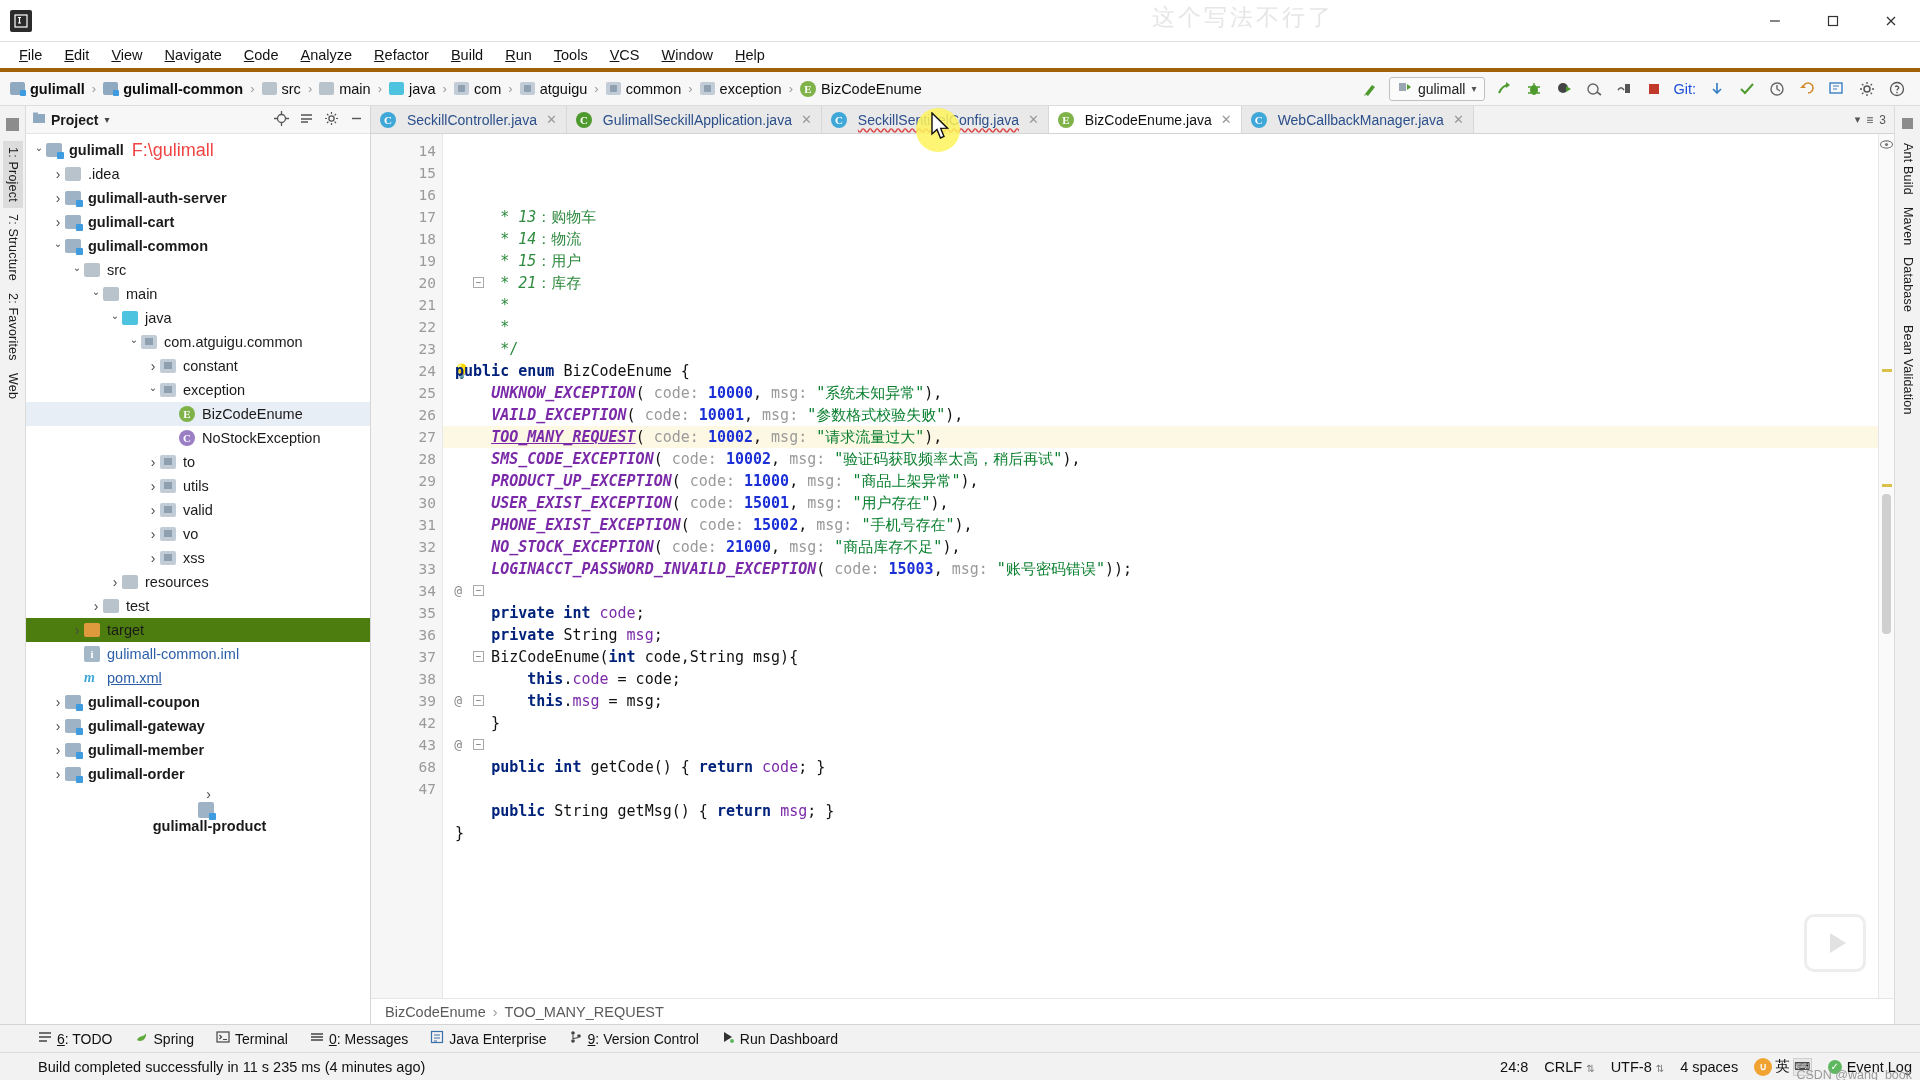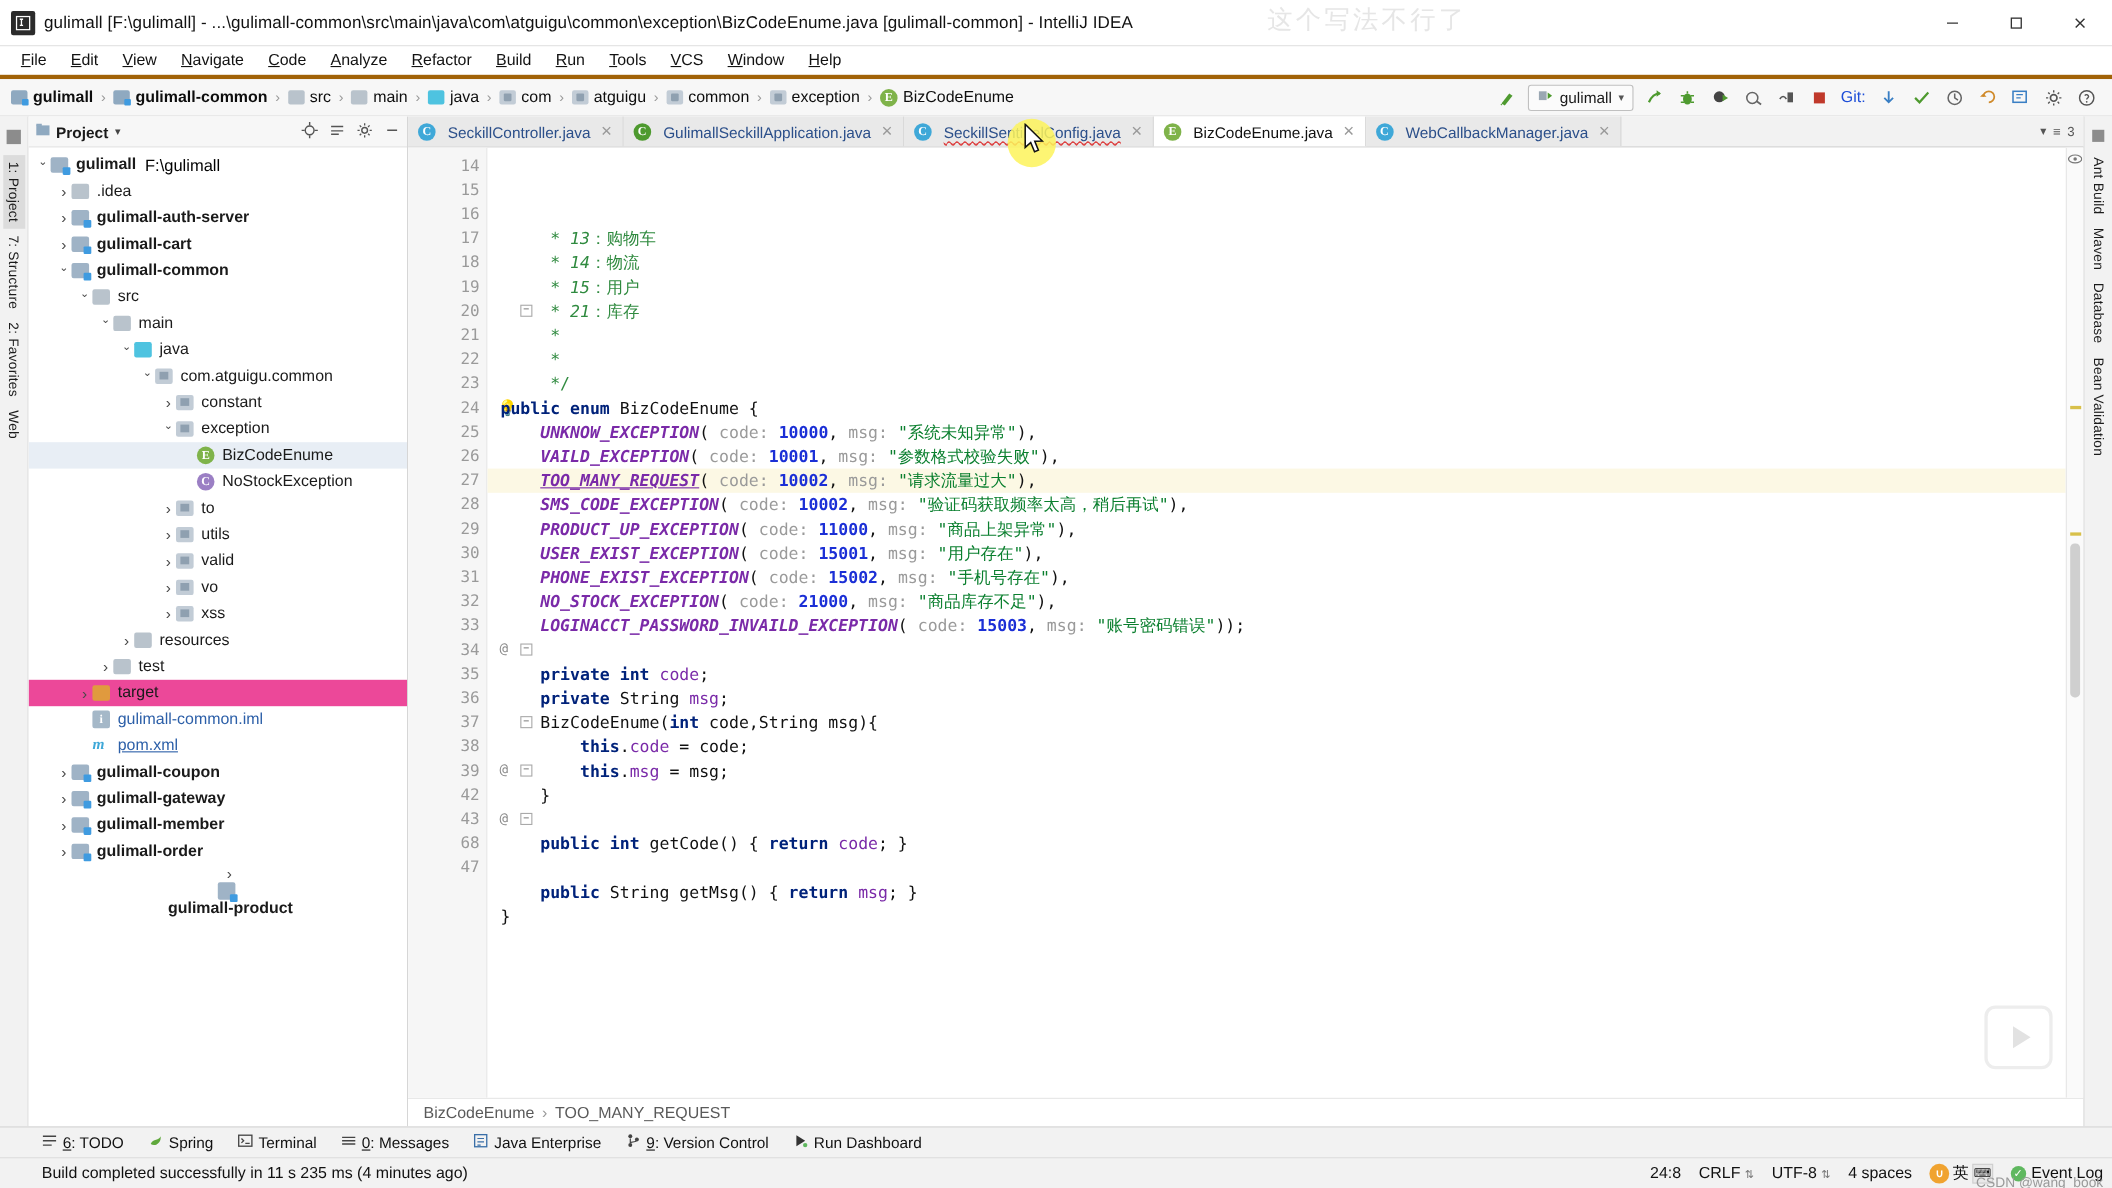--- a/index.html
+++ b/index.html
@@ -103,27 +103,27 @@
   }
   .proj-head {
     height: 28px; min-height: 28px; display: flex; align-items: center;
     padding: 0 6px; border-bottom: 1px solid #e4e4e4; background: #f7f7f7;
   }
   .proj-title { font-size: 14px; font-weight: bold; margin-left: 5px; }
   .proj-head-icons { margin-left: auto; display: flex; gap: 10px; align-items: center; color: #555; }
   .tree { flex: 1; overflow: hidden; padding-top: 4px; font-size: 14.5px; }
   .node { display: flex; align-items: center; height: 24px; white-space: nowrap; padding-right: 4px; }
   .node.sel { background: #e8eef5; }
-  .node.hl { background: #ec4899; }
+  .node.hl { background: #4d7c0f; }
   .arrow { width: 14px; text-align: center; color: #4a4a4a; font-size: 10px; flex: 0 0 14px; }
   .arrow.open::before { content: '⌄'; position: relative; top: -3px; }
   .arrow.closed::before { content: '›'; font-size: 14px; }
   .nlabel { margin-left: 2px; }
   .nlabel.bold { font-weight: bold; }
-  .nlabel.dim { color: #000000; font-weight: normal; margin-left: 8px; font-size: 15px; }
+  .nlabel.dim { color: #ef4444; font-weight: normal; margin-left: 8px; font-size: 18px; }
   .ni { width: 16px; height: 14px; margin-right: 5px; border-radius: 2px; position: relative; flex: 0 0 16px; }
   .ni.mod { background: #9fb3c6; }
   .ni.mod::after { content:''; position:absolute; right:-2px; bottom:-2px; width:7px; height:7px; background:#3f9be0; border-radius:1px; }
   .ni.folder { background: #b9c3cc; }
   .ni.folder.blue { background: #4ec3e0; }
   .ni.folder.orange { background: #e09a3e; }
   .ni.pkg { background: #c2ccd6; }
   .ni.pkg::after { content:''; position:absolute; left:4px; top:3px; width:8px; height:7px; background:#8fa0b0; }
   .circ {
     width: 16px; height: 16px; border-radius: 50%; color: #fff; font-size: 11px; font-weight: bold;
@@ -257,21 +257,20 @@
 
 <div id="app">
 
   <div class="titlebar">
     <div class="title-ico">
       <svg width="14" height="14" viewBox="0 0 14 14">
           <rect x="1" y="1" width="12" height="12" fill="none" stroke="#fff" stroke-width="1.2"></rect>
           <path d="M4 3.5h3M5.5 3.5v5M4 9h3" stroke="#fff" stroke-width="1.2" fill="none"></path>
         </svg>
     </div>
-    <div class="title-text">gulimall [F:\gulimall] - ...\gulimall-common\src\main\java\com\atguigu\common\exception\BizCodeEnume.java [gulimall-common] - IntelliJ IDEA</div>
     <div class="watermark-top">这个写法不行了</div>
     <div class="win-controls">
       <div class="win-btn">
         <svg width="14" height="14" viewBox="0 0 14 14">
             <path d="M2 7h10" stroke="#333" stroke-width="1.2"></path>
           </svg>
       </div>
       <div class="win-btn">
         <svg width="14" height="14" viewBox="0 0 14 14">
             <rect x="2.5" y="2.5" width="9" height="9" fill="none" stroke="#333" stroke-width="1.2"></rect>

